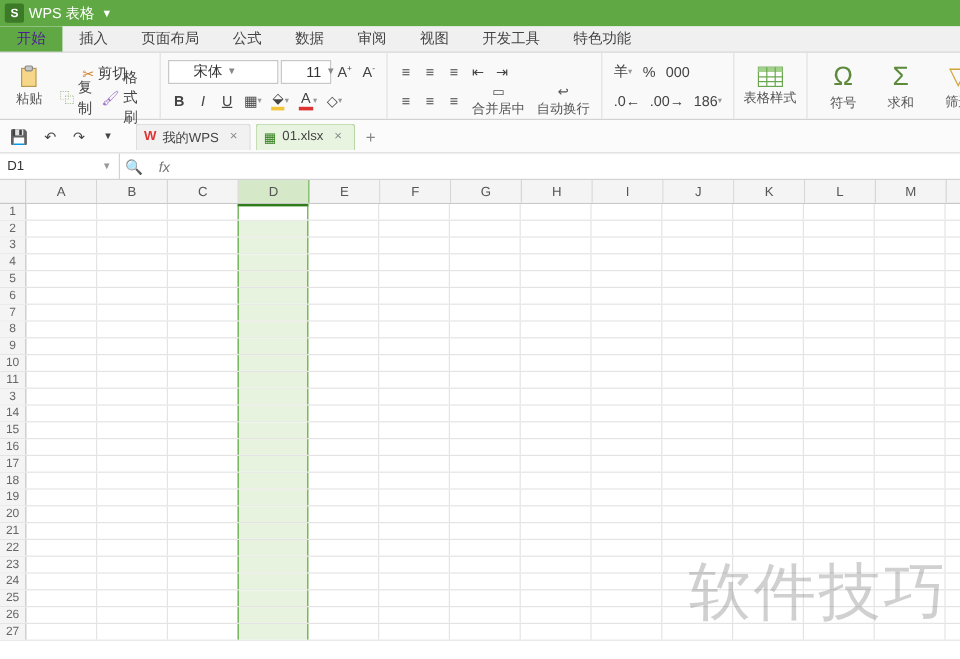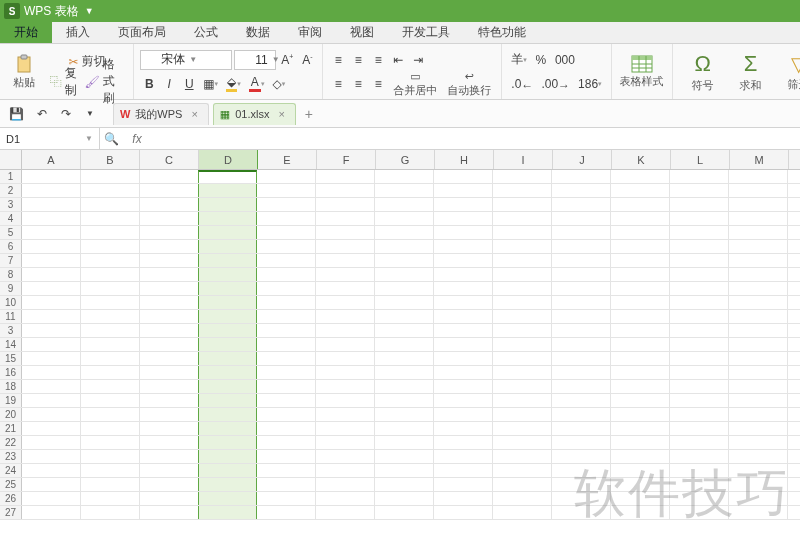--- a/index.html
+++ b/index.html
@@ -7,21 +7,21 @@
 
 
 .titlebar { height: 22px; background: #5fa843; display: flex; align-items: center; padding: 0 4px; color: #fff; }
 .titlebar .logo { width: 16px; height: 16px; background: #3d7a28; border-radius: 2px; display: flex; align-items: center; justify-content: center; margin-right: 4px; font-size: 10px; font-weight: bold; }
 .titlebar .title { font-size: 12px; }
 .titlebar .dd { margin-left: 6px; font-size: 9px; }
 
 
 .menutabs { height: 22px; background: #f0f0f0; display: flex; align-items: stretch; border-bottom: 1px solid #d3d3d3; }
 .menutabs .tab { padding: 0 14px; display: flex; align-items: center; font-size: 12px; color: #444; cursor: pointer; }
-.menutabs .tab.active { background: #5fa843; color: #0f172a; }
+.menutabs .tab.active { background: #5fa843; color: #4c1d95; }
 
 
 .ribbon { height: 56px; background: #f9f9f9; border-bottom: 1px solid #d3d3d3; display: flex; align-items: stretch; }
 .rgroup { display: flex; flex-direction: column; justify-content: center; padding: 1px 6px; }
 .rgroup.sep { border-right: 1px solid #e2e2e2; }
 .rgroup .row { display: flex; align-items: center; height: 24px; gap: 2px; }
 .rgroup .big { display: flex; flex-direction: column; align-items: center; justify-content: center; width: 48px; font-size: 11px; color: #555; gap: 1px; }
 .rgroup .big .ico { font-size: 20px; }
 .btn { padding: 1px 3px; border-radius: 2px; cursor: pointer; display: inline-flex; align-items: center; justify-content: center; min-width: 18px; height: 20px; font-size: 12px; color: #444; }
 .combo { height: 20px; border: 1px solid #c8c8c8; background: #fff; display: inline-flex; align-items: center; padding: 0 20px; font-size: 12px; color: #333; }
@@ -550,20 +550,36 @@
         <div class="cell"></div>
         <div class="cell"></div>
         <div class="cell"></div>
         <div class="cell"></div>
         <div class="cell"></div>
         <div class="cell"></div>
         <div class="cell"></div>
         <div class="cell"></div>
       </div>
       <div class="rowline">
+        <div class="rowhead">17</div>
+        <div class="cell"></div>
+        <div class="cell"></div>
+        <div class="cell"></div>
+        <div class="cell selcol"></div>
+        <div class="cell"></div>
+        <div class="cell"></div>
+        <div class="cell"></div>
+        <div class="cell"></div>
+        <div class="cell"></div>
+        <div class="cell"></div>
+        <div class="cell"></div>
+        <div class="cell"></div>
+        <div class="cell"></div>
+      </div>
+      <div class="rowline">
         <div class="rowhead">18</div>
         <div class="cell"></div>
         <div class="cell"></div>
         <div class="cell"></div>
         <div class="cell selcol"></div>
         <div class="cell"></div>
         <div class="cell"></div>
         <div class="cell"></div>
         <div class="cell"></div>
         <div class="cell"></div>

